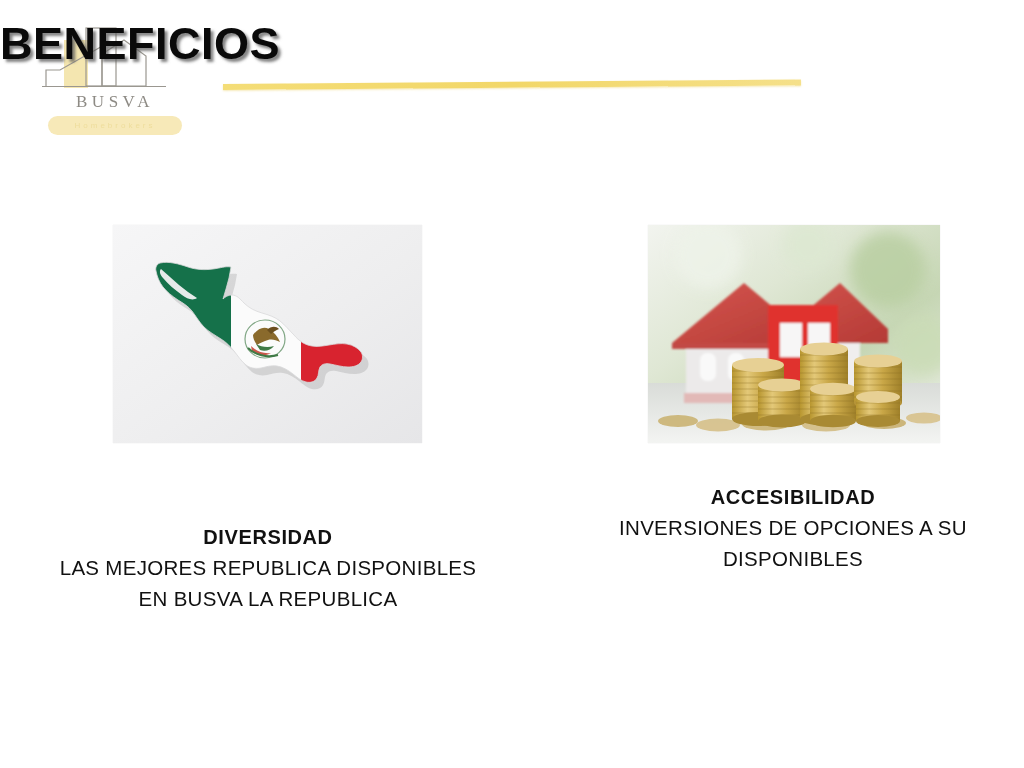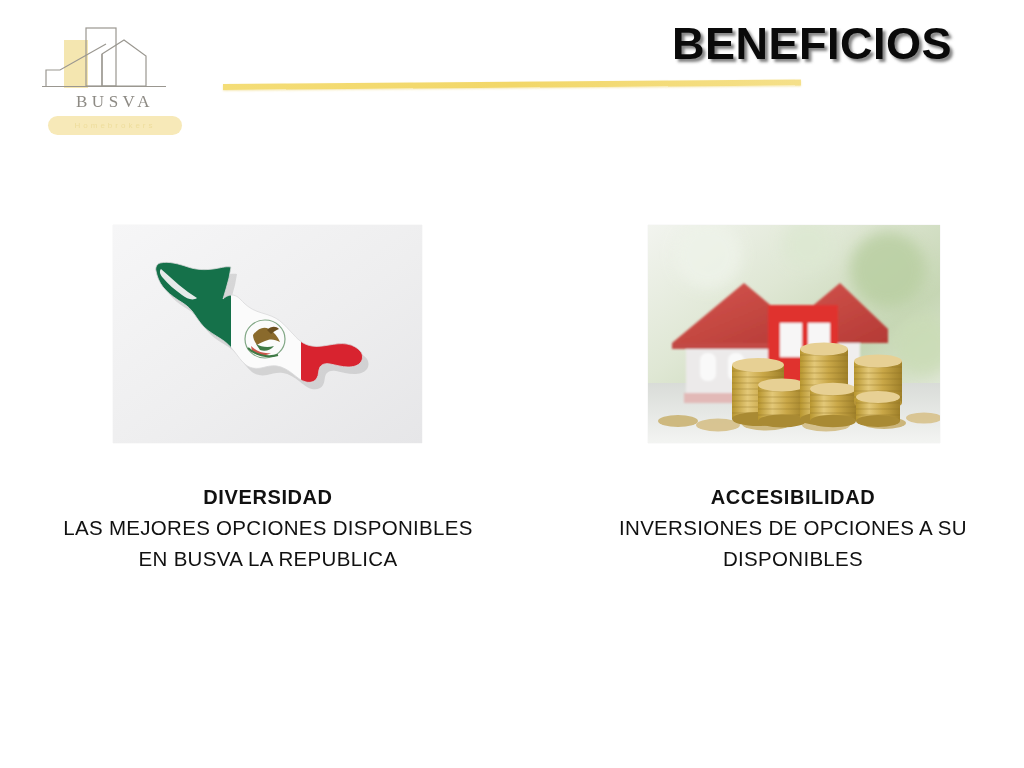--- a/index.html
+++ b/index.html
@@ -59,21 +59,21 @@
     color: #eedd9c;
     font-family: "Liberation Sans", sans-serif;
   }
 
   
   #slide-title {
     position: absolute;
     left: 0;
     top: 18px;
     width: 952px;
-    text-align: right;
+    text-align: left;
     font-size: 45px;
     font-weight: bold;
     letter-spacing: 0.5px;
     color: #0a0a0a;
     text-shadow: 3px 3px 3px rgba(90,90,90,0.75);
     font-family: "Liberation Sans", sans-serif;
   }
   #title-rule {
     position: absolute;
     left: 223px;
@@ -102,21 +102,21 @@
   #photo-mexico-map { width: 309px; height: 218px; background: #f1f1f2; }
   #photo-house-coins { width: 292px; height: 218px; background: #e9ece6; }
 
   .benefit-caption {
     position: absolute;
     top: 257px;
     text-align: center;
     color: #111111;
     font-family: "Liberation Sans", sans-serif;
   }
-  #caption-left  { left: -95px; width: 500px; }
+  #caption-left  { left: -95px; width: 500px; margin-top: 40px; }
   #caption-right { left: -55px; width: 400px; }
 
   .caption-title {
     font-size: 20px;
     font-weight: bold;
     letter-spacing: 0.6px;
     line-height: 30px;
   }
   .caption-body {
     font-size: 20.5px;
@@ -207,21 +207,21 @@
                C117,121 113,117 108,114 C102,110 96,107 91,102 C86,97 83,91 79,86
                C75,81 70,78 65,75 C59,71 54,67 50,62 C46,57 44,51 43,46 C42,42 44,39 47,38 Z" fill="none" stroke="#d9d9db" stroke-width="0.8"></path>
 
       <path d="M48,44 C54,49 60,55 66,60 C72,65 78,69 84,73 C80,76 74,74 69,70
                C62,65 55,59 50,53 C47,50 46,46 48,44 Z" fill="#f0f0f1" opacity="0.95"></path>
     </svg>
   </div>
 
   <div class="benefit-caption" id="caption-left">
     <div class="caption-title">DIVERSIDAD</div>
-    <div class="caption-body">LAS MEJORES OPCIONES DISPONIBLES</div>
+    <div class="caption-body">LAS MEJORES REPUBLICA DISPONIBLES</div>
     <div class="caption-body">EN BUSVA LA REPUBLICA</div>
   </div>
 </div>
 
 <div class="benefit-col" id="benefit-col-right">
 
   <div class="benefit-photo" id="photo-house-coins">
     <svg width="292" height="218" viewBox="0 0 292 218" xmlns="http://www.w3.org/2000/svg">
       <defs>
         <linearGradient id="bokeh" x1="0" y1="0" x2="1" y2="1">

